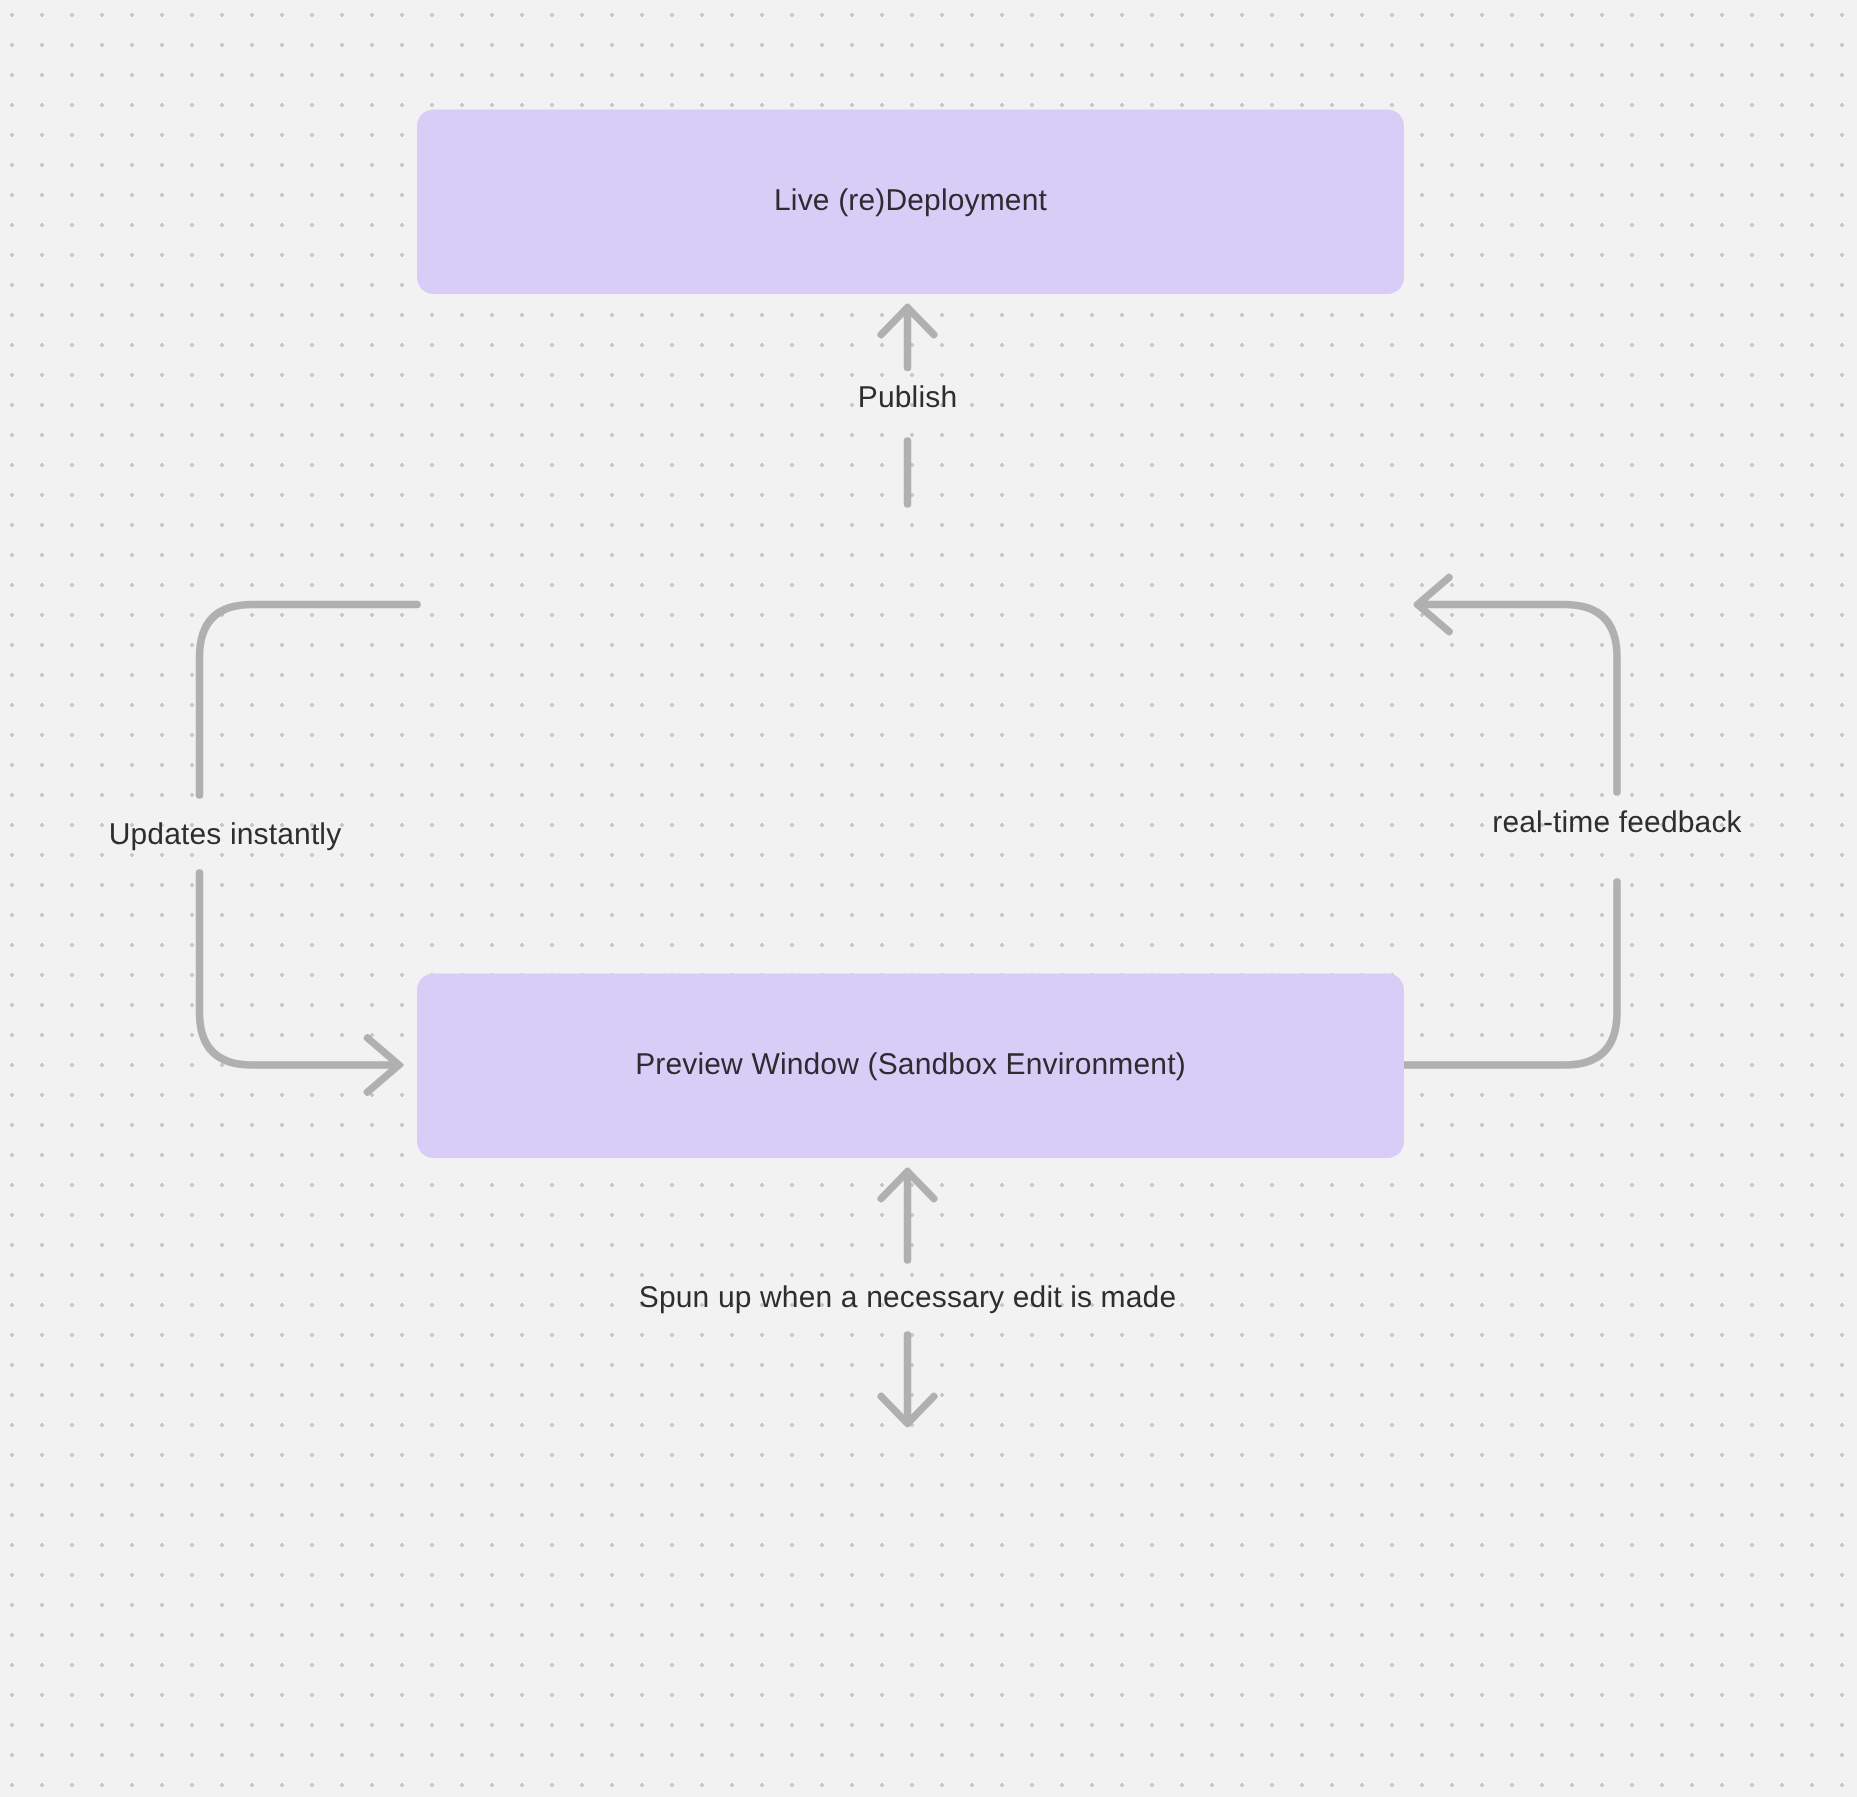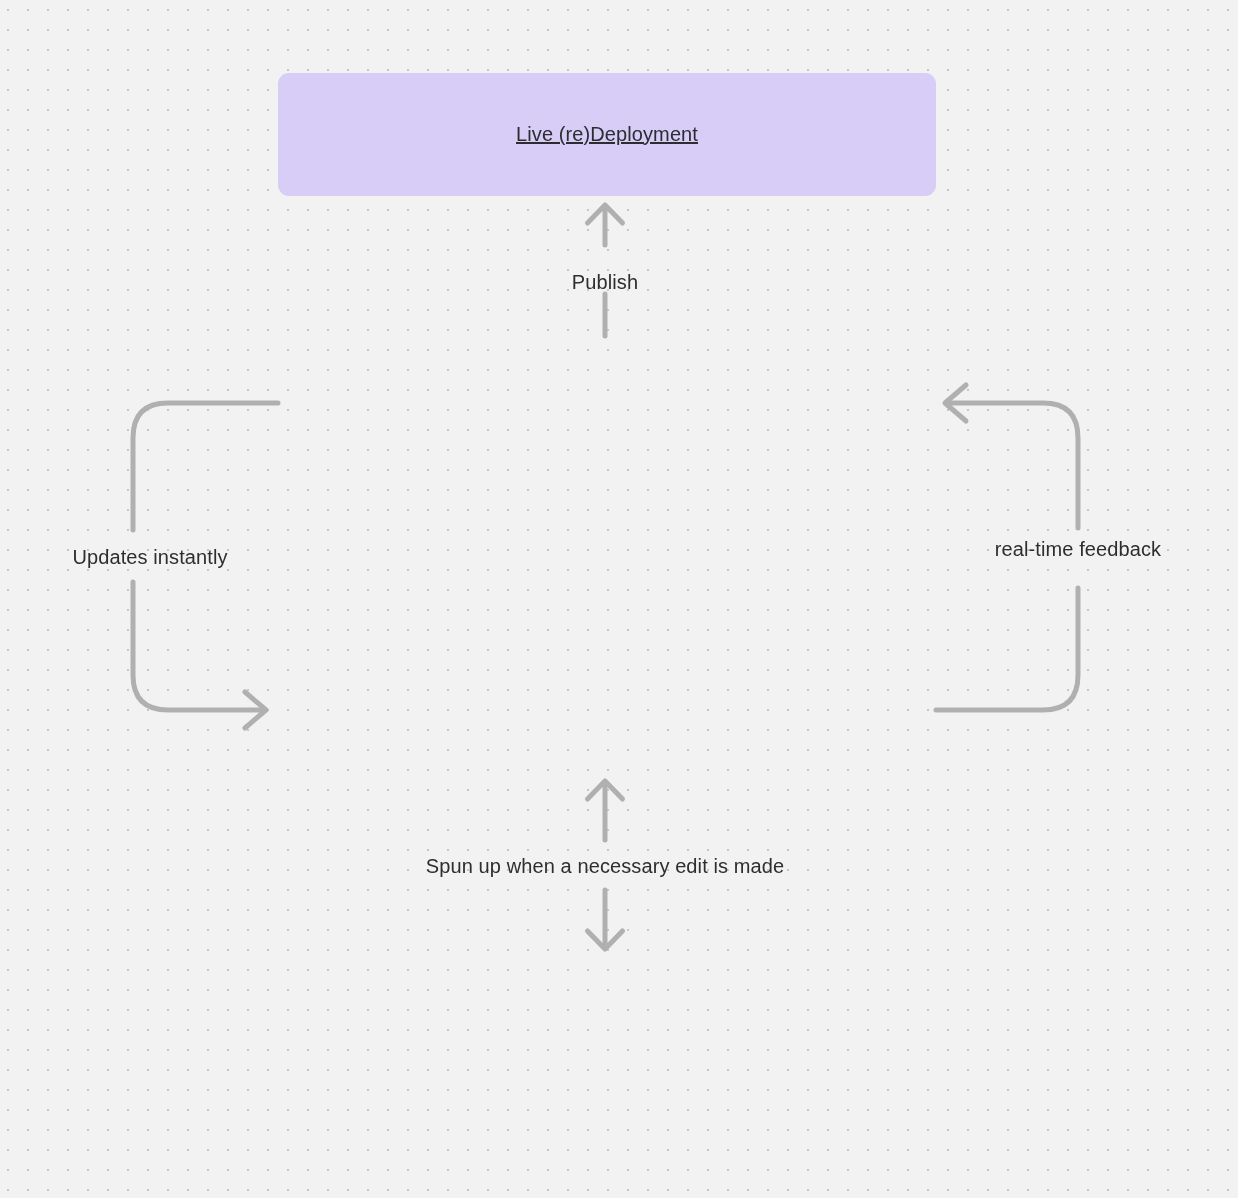--- a/index.html
+++ b/index.html
@@ -45,35 +45,34 @@
     height: 123px;
     background: var(--node-fill);
     border-radius: 11px;
     display: flex;
     align-items: center;
     justify-content: center;
     text-align: center;
     font-size: 20px;
     color: var(--node-text);
     letter-spacing: 0.1px;
-    text-decoration: underline;
   }
   .node-live      { top: 73px; }
   .node-user      { top: 342px; }
   .node-preview   { top: 649px; }
   .node-devserver { top: 958px; }
   .edge-label {
     position: absolute;
     transform: translate(-50%, -50%);
     white-space: nowrap;
     font-size: 20px;
     color: var(--label-text);
     letter-spacing: 0.1px;
   }
-  .label-publish  { left: 605px;  top: 282px; }
+  .label-publish  { left: 605px;  top: 266px; }
   .label-updates  { left: 150px;  top: 557px; }
   .label-realtime { left: 1078px; top: 549px; }
   .label-spunup   { left: 605px;  top: 866px; }
 </style>
 </head>
 <body>
 
 <div class="canvas">
 
   <svg class="arrows" width="1238" height="1198" viewBox="0 0 1238 1198">
@@ -102,20 +101,23 @@
       <path class="arrow" d="M605 890 V947"></path>
       <path class="arrow" d="M587.5 931 L605 949 L622.5 931"></path>
     </g>
   </svg>
 
   <div class="node node-live">
     <span>Live (re)Deployment</span>
   </div>
 
 
+  <div class="node node-preview">
+    <span>Preview Window (Sandbox Environment)</span>
+  </div>
 
 
   <div class="edge-label label-publish">Publish</div>
   <div class="edge-label label-updates">Updates instantly</div>
   <div class="edge-label label-realtime">real-time feedback</div>
   <div class="edge-label label-spunup">Spun up when a necessary edit is made</div>
 
 </div>
 
 </body></html>

